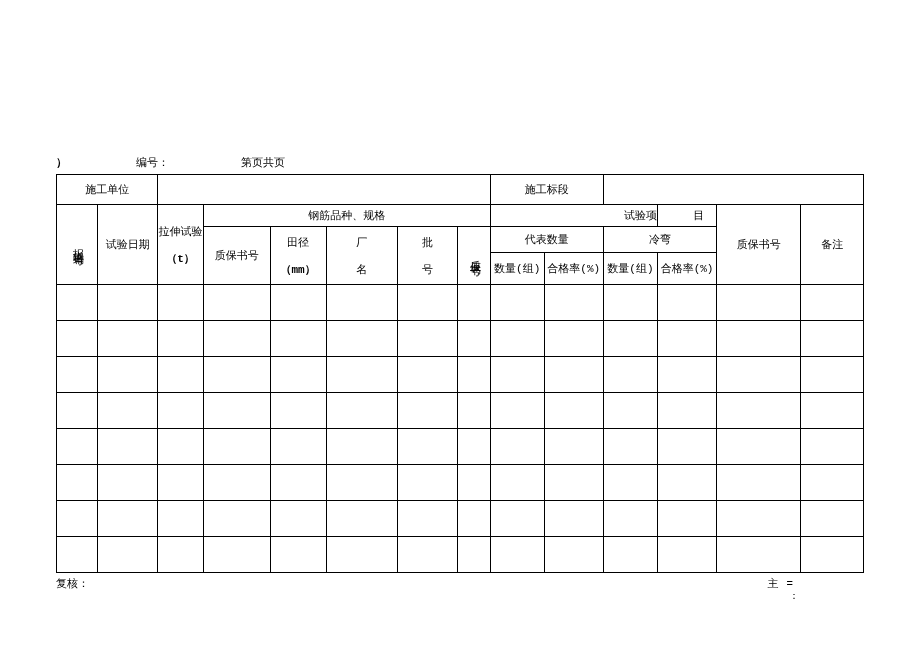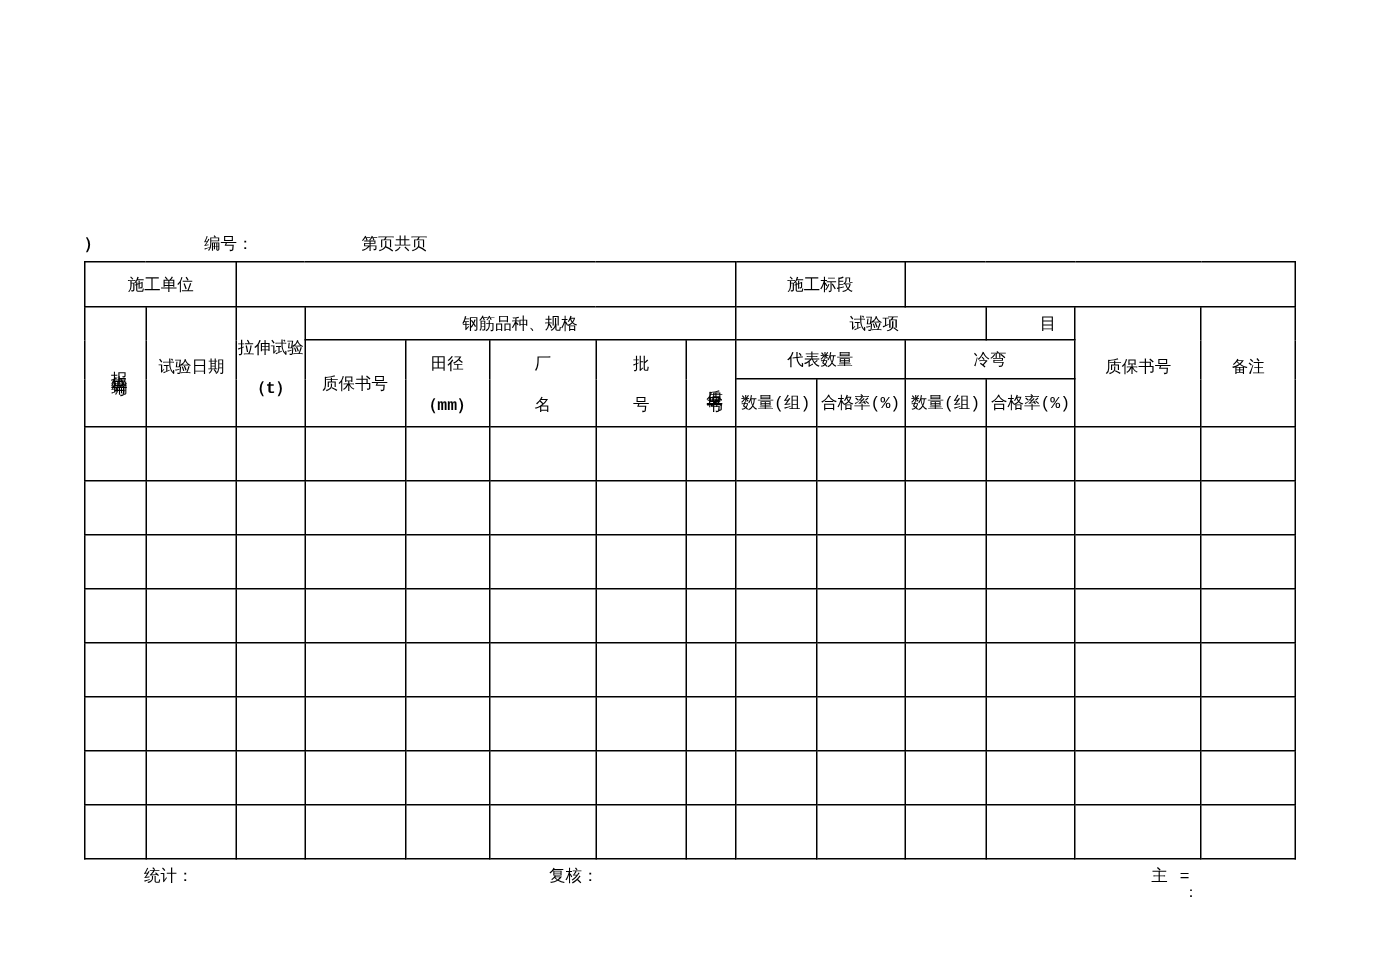--- a/index.html
+++ b/index.html
@@ -63,21 +63,21 @@
     </tr>
 
     <tr class="row-head1">
       <td rowspan="3"><span class="vtext">报告编号</span></td>
       <td rowspan="3">试验日期</td>
       <td rowspan="3">
         <span>拉伸试验</span><br><br>
         <b>（t）</b>
       </td>
       <td colspan="5">钢筋品种、规格</td>
-      <td colspan="3" style="text-align:center;padding-left:18px"><span>试验项</span></td>
+      <td colspan="3" style="text-align:right;padding-left:18px"><span>试验项</span></td>
       <td style="text-align:right;padding-right:12px"><span>目</span></td>
       <td rowspan="3">质保书号</td>
       <td rowspan="3">备注</td>
     </tr>
 
     <tr class="row-head2">
       <td rowspan="2">质保书号</td>
       <td rowspan="2">
         <span>田径</span><br><br>
         <b>（mm）</b>
@@ -228,19 +228,18 @@
           <td></td>
           <td></td>
           <td></td>
           <td></td>
         </tr>
 
   </tbody>
     </table>
 
   <div class="footer-line">
-    <span class="fl-stat">统计：</span>
     <span class="fl-check">复核：</span>
     <span class="fl-main">主=</span>
   </div>
   <span class="small-colon">：</span>
 
 </div>
 
 </body></html>

